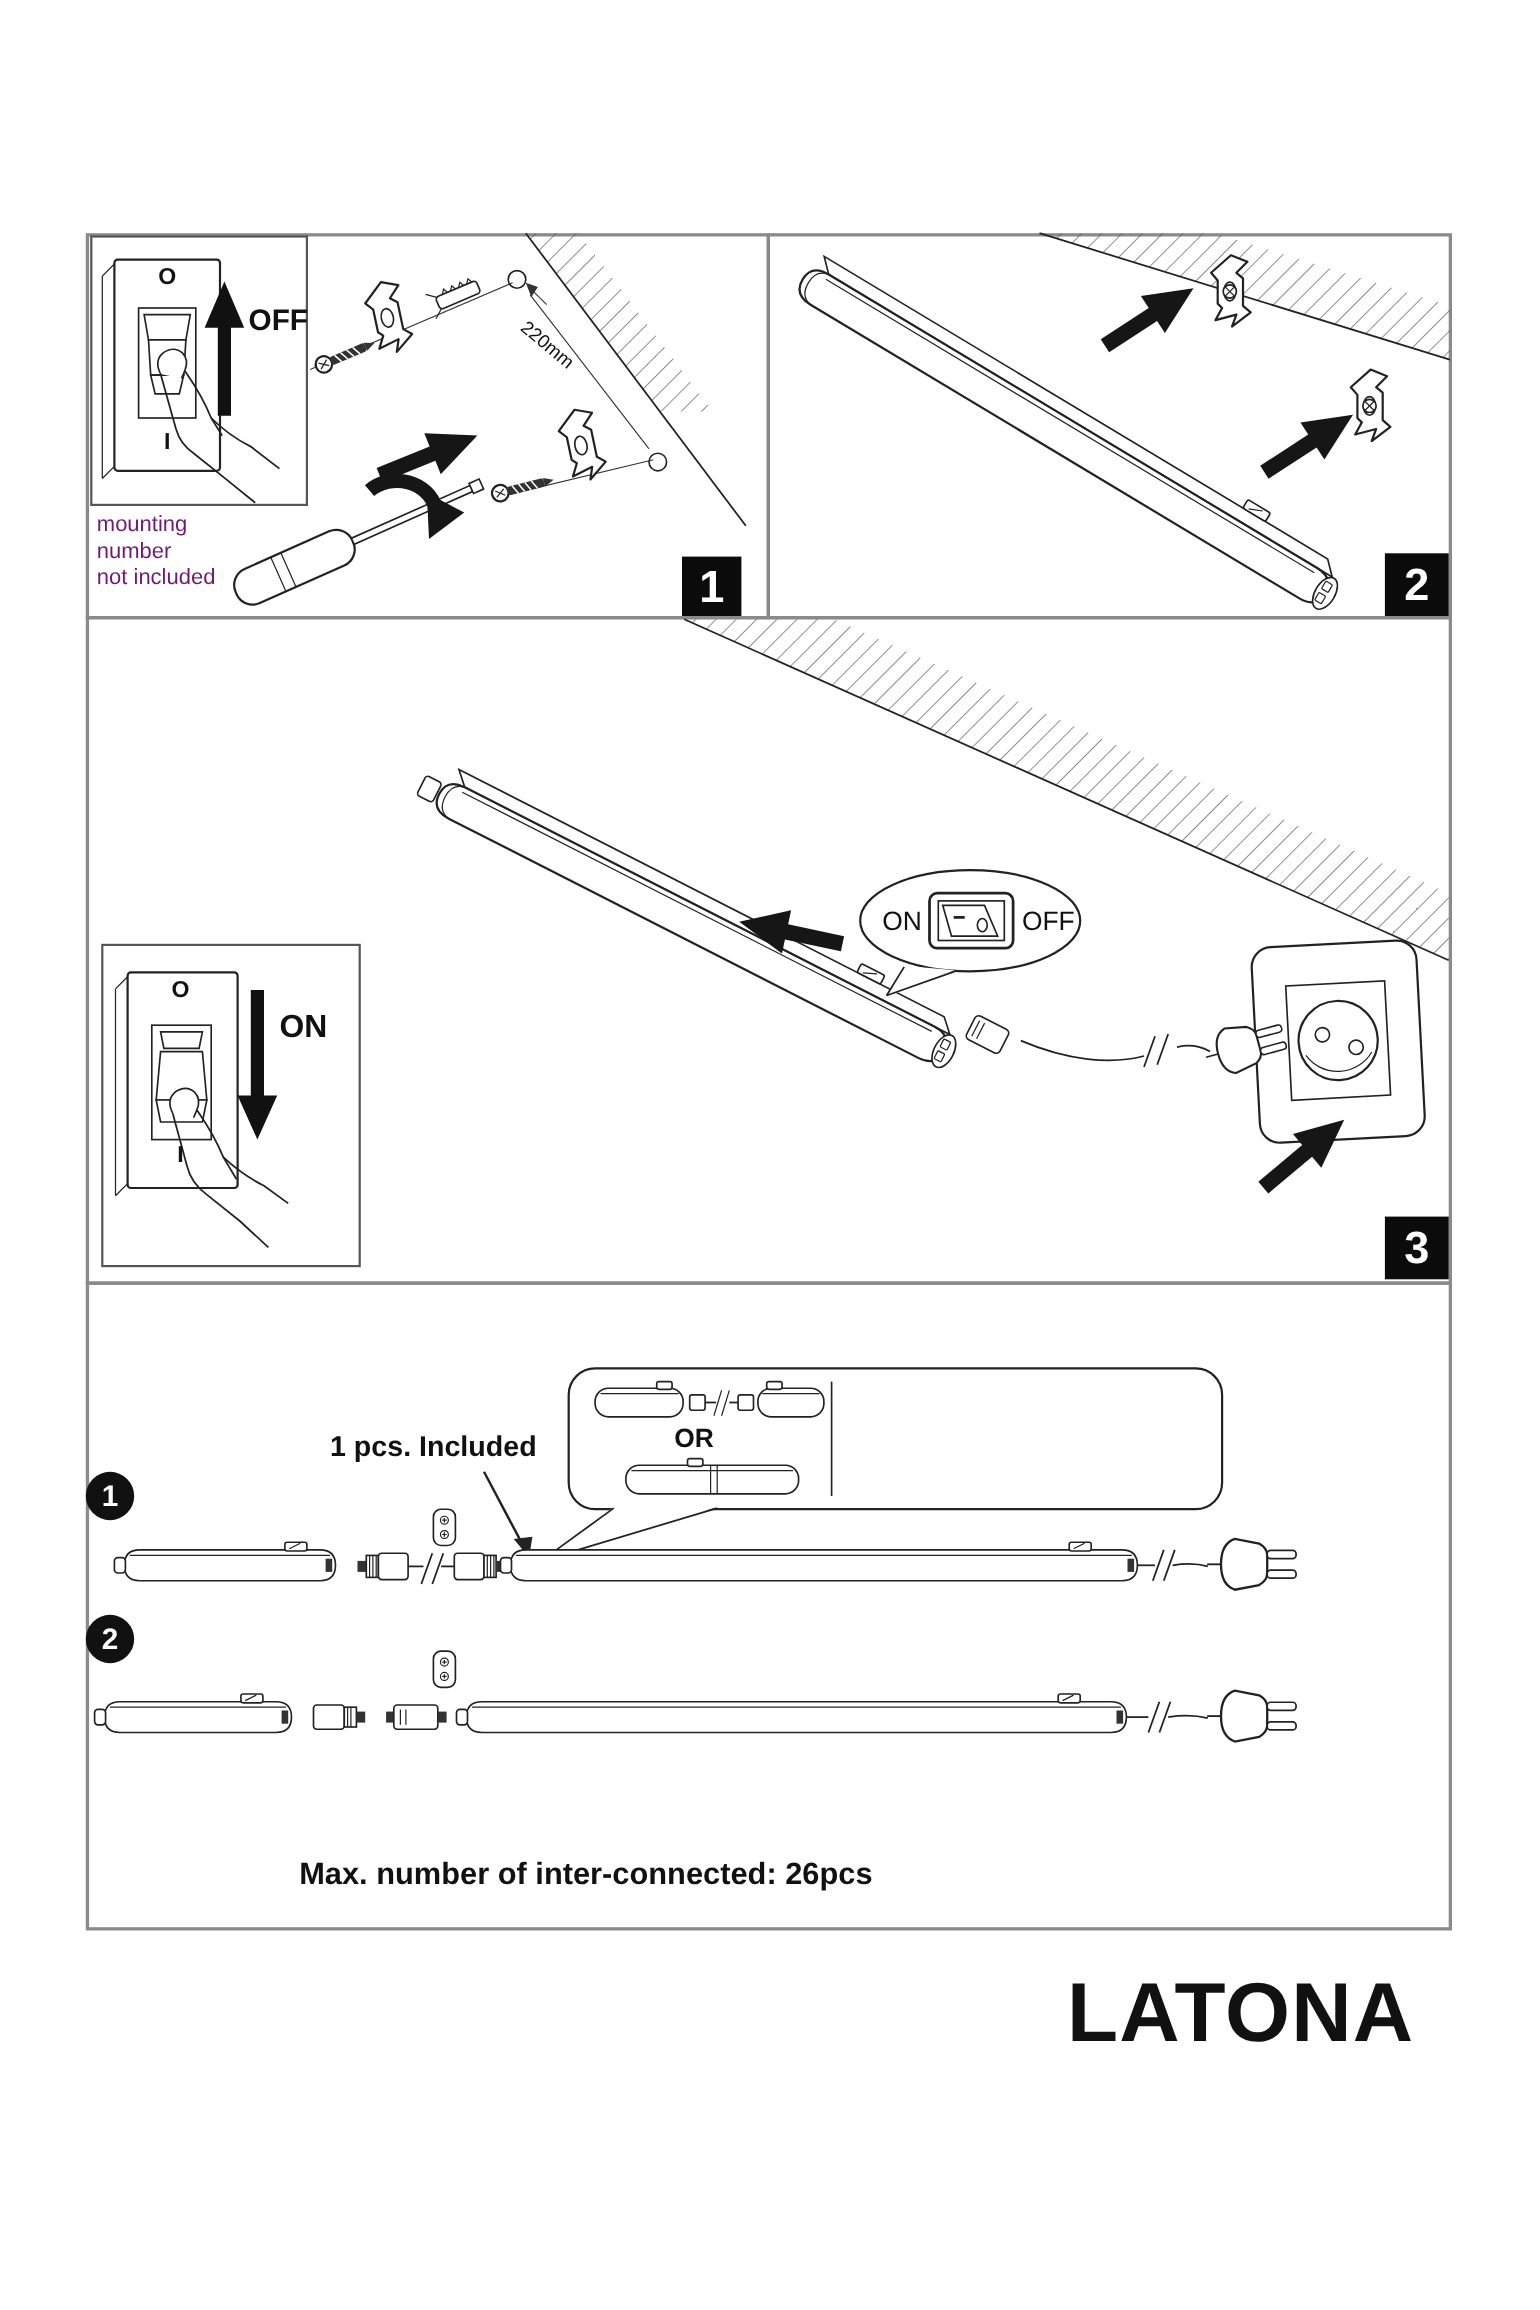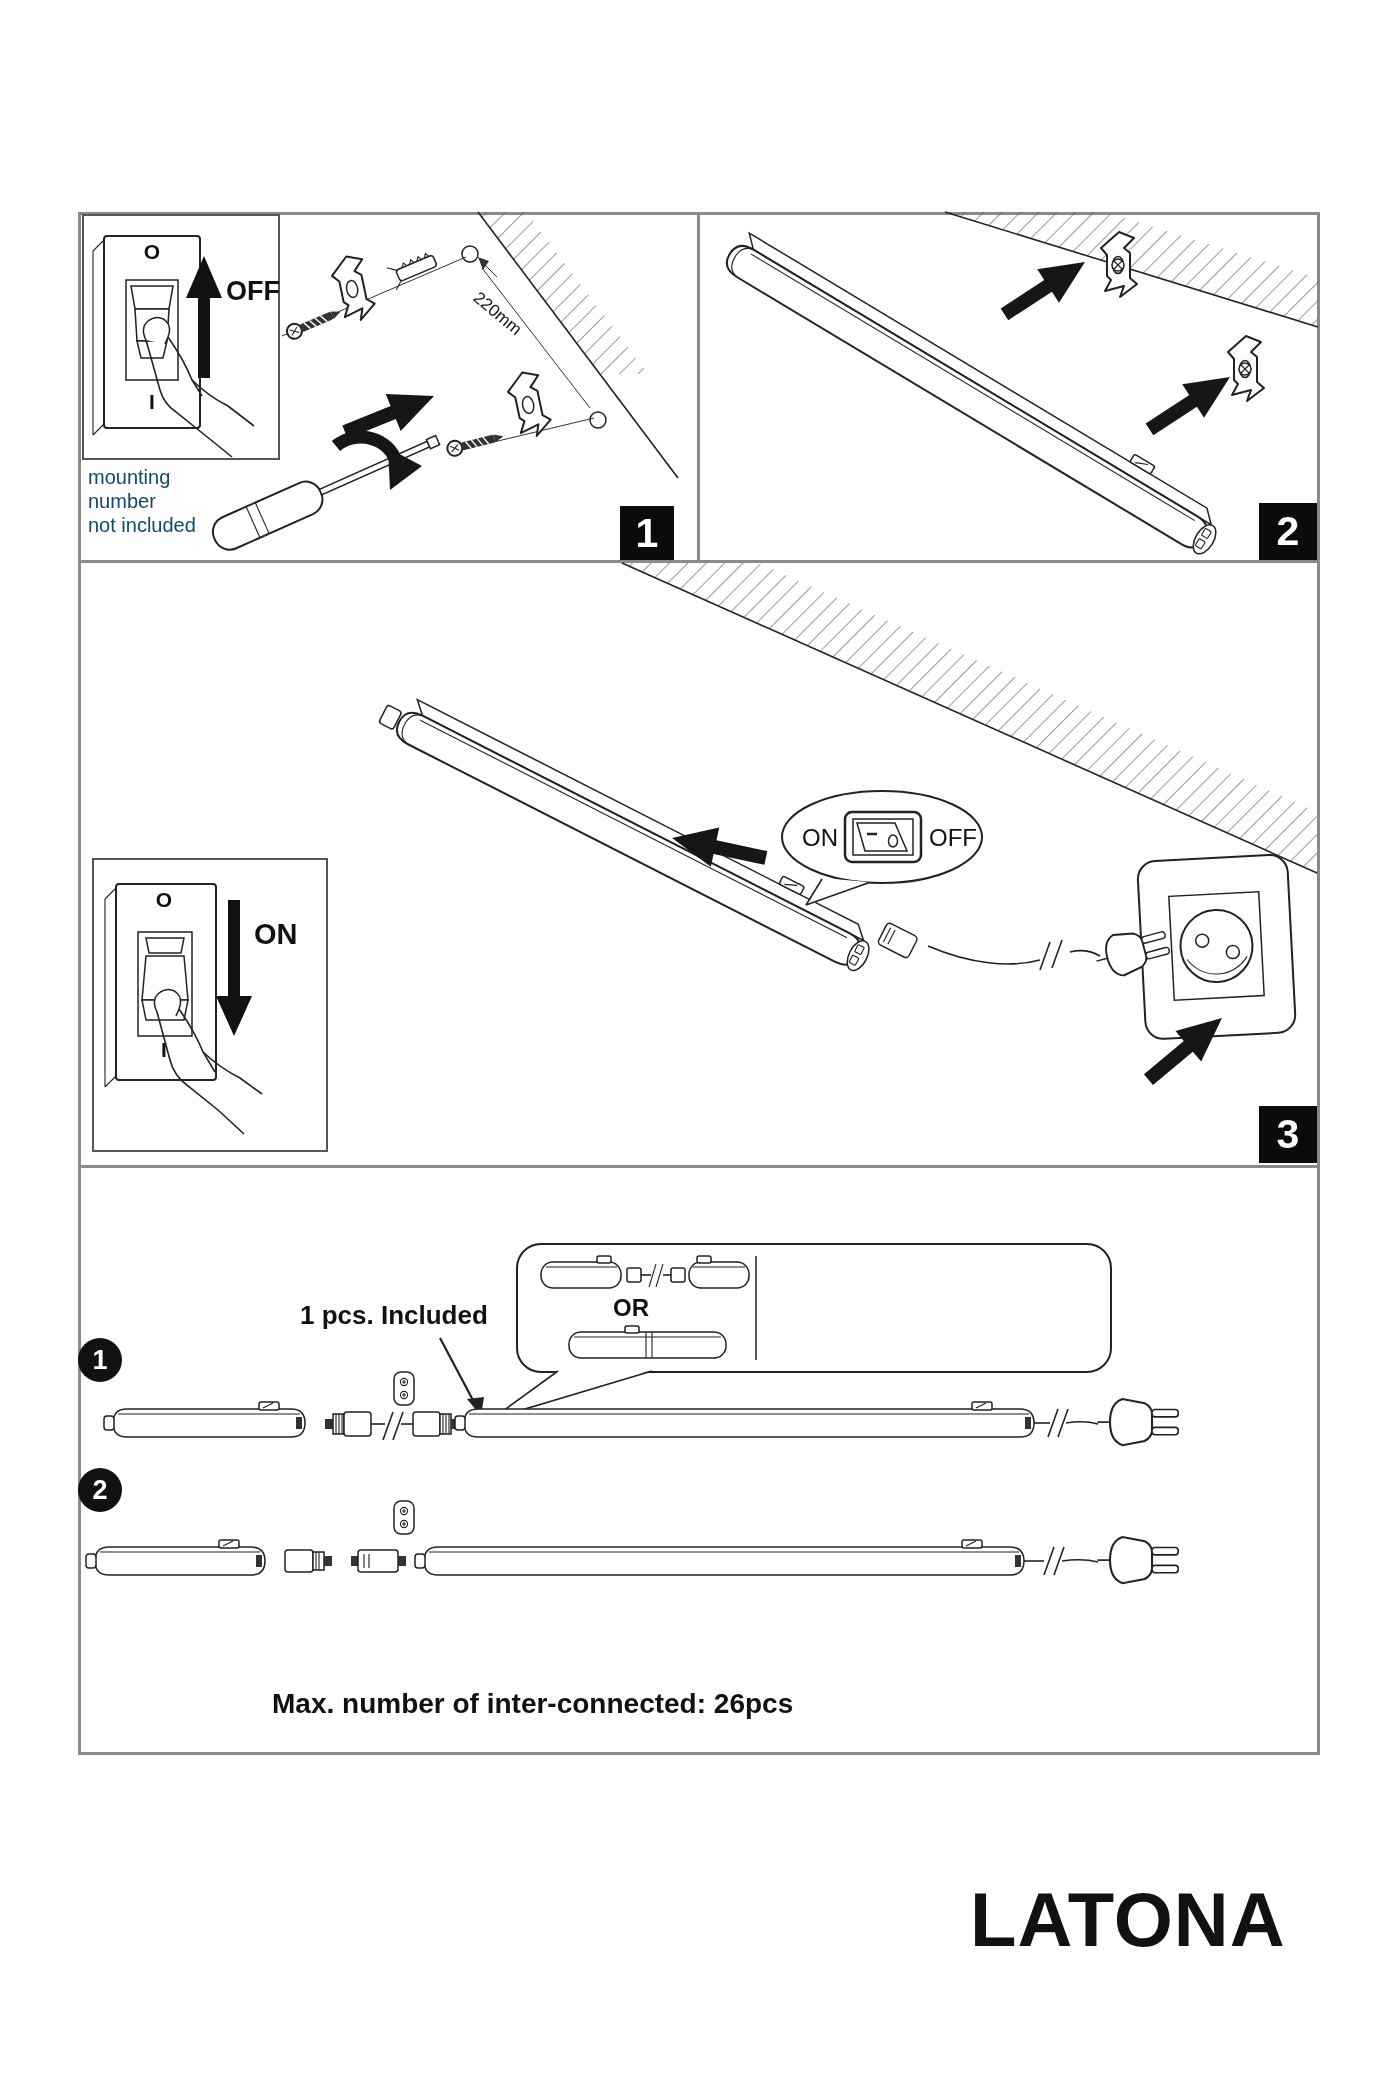--- a/index.html
+++ b/index.html
@@ -13,21 +13,21 @@
   .txt{position:absolute;white-space:nowrap;}
   .badge{
     position:absolute;background:#0b0b0b;color:#fff;display:flex;align-items:center;justify-content:center;
     font-weight:bold;font-size:41px;line-height:1;
   }
   .step{
     position:absolute;width:44px;height:44px;border-radius:50%;background:#111;color:#fff;
     display:flex;align-items:center;justify-content:center;font-weight:bold;font-size:27px;
   }
   .b{font-weight:bold;}
-  .note-line{position:absolute;font-size:20px;color:#0c4a6e;text-align:center;}
+  .note-line{position:absolute;font-size:20px;color:#701a75;text-align:center;}
   .wrap{white-space:normal;}
   svg .ln{stroke:#222;fill:none;stroke-width:1.6px;}
   svg .ln1{stroke:#222;fill:none;stroke-width:1.1px;}
   svg .w2{stroke:#222;fill:#fff;stroke-width:2px;}
   svg .w15{stroke:#222;fill:#fff;stroke-width:1.5px;}
   svg .thin{stroke:#333;stroke-width:1px;fill:none;}
 </style>
 </head>
 <body>
 
@@ -344,15 +344,15 @@
   <div class="txt" style="left:788px;top:824px;width:50px;text-align:right;font-size:24px;">ON</div>
   <div class="txt" style="left:929px;top:824px;font-size:24px;">OFF</div>
   <div class="badge" style="left:1259px;top:1106px;width:58px;height:57px;">3</div>
 
   <div class="txt b" style="left:300px;top:1300px;font-size:26px;">1 pcs. Included</div>
   <div class="txt b" style="left:613px;top:1294px;width:66px;text-align:left;font-size:24px;">OR</div>
   <div class="step" style="left:78px;top:1338px;">1</div>
   <div class="step" style="left:78px;top:1468px;">2</div>
   <div class="txt b" style="left:272px;top:1688px;font-size:28px;">Max. number of inter-connected: 26pcs</div>
 
-  <div class="txt b" style="left:970px;top:1876px;font-size:76px;letter-spacing:1px;">LATONA</div>
+  <div class="txt b" style="left:970px;top:1786px;font-size:76px;letter-spacing:1px;">LATONA</div>
 
 </div>
 
 </body></html>

